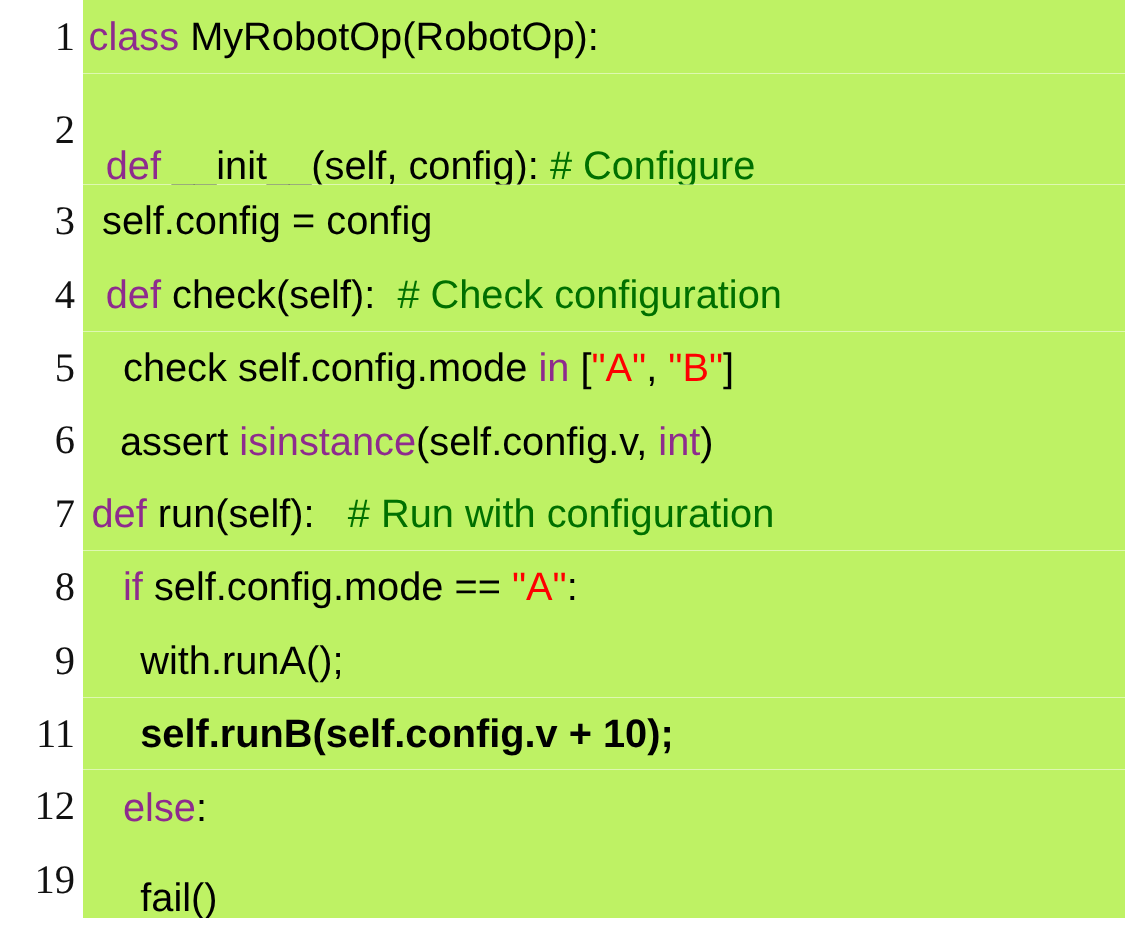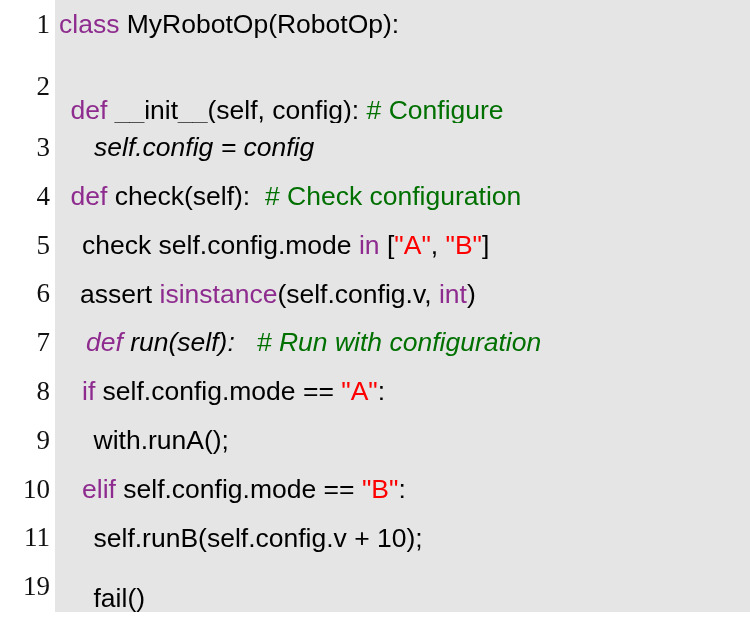--- a/index.html
+++ b/index.html
@@ -29,21 +29,21 @@
     vertical-align: middle;
     text-align: right;
     padding: 0 5px 0 0;
     font-family: "Liberation Serif", serif;
     font-size: 27px;
     line-height: 1;
     color: #111111;
     white-space: nowrap;
   }
   .code-cell {
-    background: #e5e5e5;
+    background: #bef264;
     vertical-align: middle;
     padding: 0 0 0 4px;
     font-family: "Liberation Sans", sans-serif;
     font-size: 26.5px;
     line-height: 1;
     color: #000000;
     white-space: pre;
     overflow: hidden;
   }
   .tok { white-space: pre; }
@@ -61,53 +61,53 @@
         <tr class="code-row">
           <td class="gutter-cell">1</td>
           <td class="code-cell"><span style="display: inline-block; margin-left: 0px;"><span class="tok tok-kw">class</span><span class="tok tok-plain"> MyRobotOp(RobotOp):</span></span></td>
         </tr>
         <tr class="code-row">
           <td class="gutter-cell">2</td>
           <td class="code-cell"><span style="display: inline-block; margin-left: 11.5px; margin-top: 48px;"><span class="tok tok-kw">def</span><span class="tok tok-plain"> __init__(self, config): </span><span class="tok tok-com"># Configure</span></span></td>
         </tr>
         <tr class="code-row">
           <td class="gutter-cell">3</td>
-          <td class="code-cell"><span style="display: inline-block; margin-left: 35px; font-style: italic;"><span class="tok tok-plain">self.config = config</span></span></td>
+          <td class="code-cell"><span style="display: inline-block; margin-left: 9px;"><span class="tok tok-plain">self.config = config</span></span></td>
         </tr>
         <tr class="code-row">
           <td class="gutter-cell">4</td>
           <td class="code-cell"><span style="display: inline-block; margin-left: 11.5px;"><span class="tok tok-kw">def</span><span class="tok tok-plain"> check(self):  </span><span class="tok tok-com"># Check configuration</span></span></td>
         </tr>
         <tr class="code-row">
           <td class="gutter-cell">5</td>
           <td class="code-cell"><span style="display: inline-block; margin-left: 23px;"><span class="tok tok-plain">check self.config.mode </span><span class="tok tok-kw">in</span><span class="tok tok-plain"> [</span><span class="tok tok-str">"A"</span><span class="tok tok-plain">, </span><span class="tok tok-str">"B"</span><span class="tok tok-plain">]</span></span></td>
         </tr>
         <tr class="code-row">
           <td class="gutter-cell">6</td>
           <td class="code-cell"><span style="display: inline-block; margin-left: 21px;"><span class="tok tok-plain">assert </span><span class="tok tok-kw">isinstance</span><span class="tok tok-plain">(self.config.v, </span><span class="tok tok-kw">int</span><span class="tok tok-plain">)</span></span></td>
         </tr>
         <tr class="code-row">
           <td class="gutter-cell">7</td>
-          <td class="code-cell"><span style="display: inline-block; margin-left: 27px; font-style: italic;"><span class="tok tok-kw">def</span><span class="tok tok-plain"> run(self):   </span><span class="tok tok-com"># Run with configuration</span></span></td>
+          <td class="code-cell"><span style="display: inline-block; margin-left: 2px;"><span class="tok tok-kw">def</span><span class="tok tok-plain"> run(self):   </span><span class="tok tok-com"># Run with configuration</span></span></td>
         </tr>
         <tr class="code-row">
           <td class="gutter-cell">8</td>
           <td class="code-cell"><span style="display: inline-block; margin-left: 23px;"><span class="tok tok-kw">if</span><span class="tok tok-plain"> self.config.mode == </span><span class="tok tok-str">"A"</span><span class="tok tok-plain">:</span></span></td>
         </tr>
         <tr class="code-row">
           <td class="gutter-cell">9</td>
           <td class="code-cell"><span style="display: inline-block; margin-left: 34.5px;"><span class="tok tok-plain">with.runA();</span></span></td>
         </tr>
         <tr class="code-row">
-          <td class="gutter-cell">10</td>
-          <td class="code-cell"><span style="display: inline-block; margin-left: 23px;"><span class="tok tok-kw">elif</span><span class="tok tok-plain"> self.config.mode == </span><span class="tok tok-str">"B"</span><span class="tok tok-plain">:</span></span></td>
+          <td class="gutter-cell">11</td>
+          <td class="code-cell"><span style="display: inline-block; margin-left: 34.5px; font-weight: bold;"><span class="tok tok-plain">self.runB(self.config.v + 10);</span></span></td>
         </tr>
         <tr class="code-row">
-          <td class="gutter-cell">11</td>
-          <td class="code-cell"><span style="display: inline-block; margin-left: 34.5px;"><span class="tok tok-plain">self.runB(self.config.v + 10);</span></span></td>
+          <td class="gutter-cell">12</td>
+          <td class="code-cell"><span style="display: inline-block; margin-left: 23px;"><span class="tok tok-kw">else</span><span class="tok tok-plain">:</span></span></td>
         </tr>
         <tr class="code-row">
           <td class="gutter-cell">19</td>
           <td class="code-cell"><span style="display: inline-block; margin-left: 34.5px; margin-top: 23px;"><span class="tok tok-plain">fail()</span></span></td>
         </tr>
       </tbody>
   </table>
 </div>
 
 </body></html>

